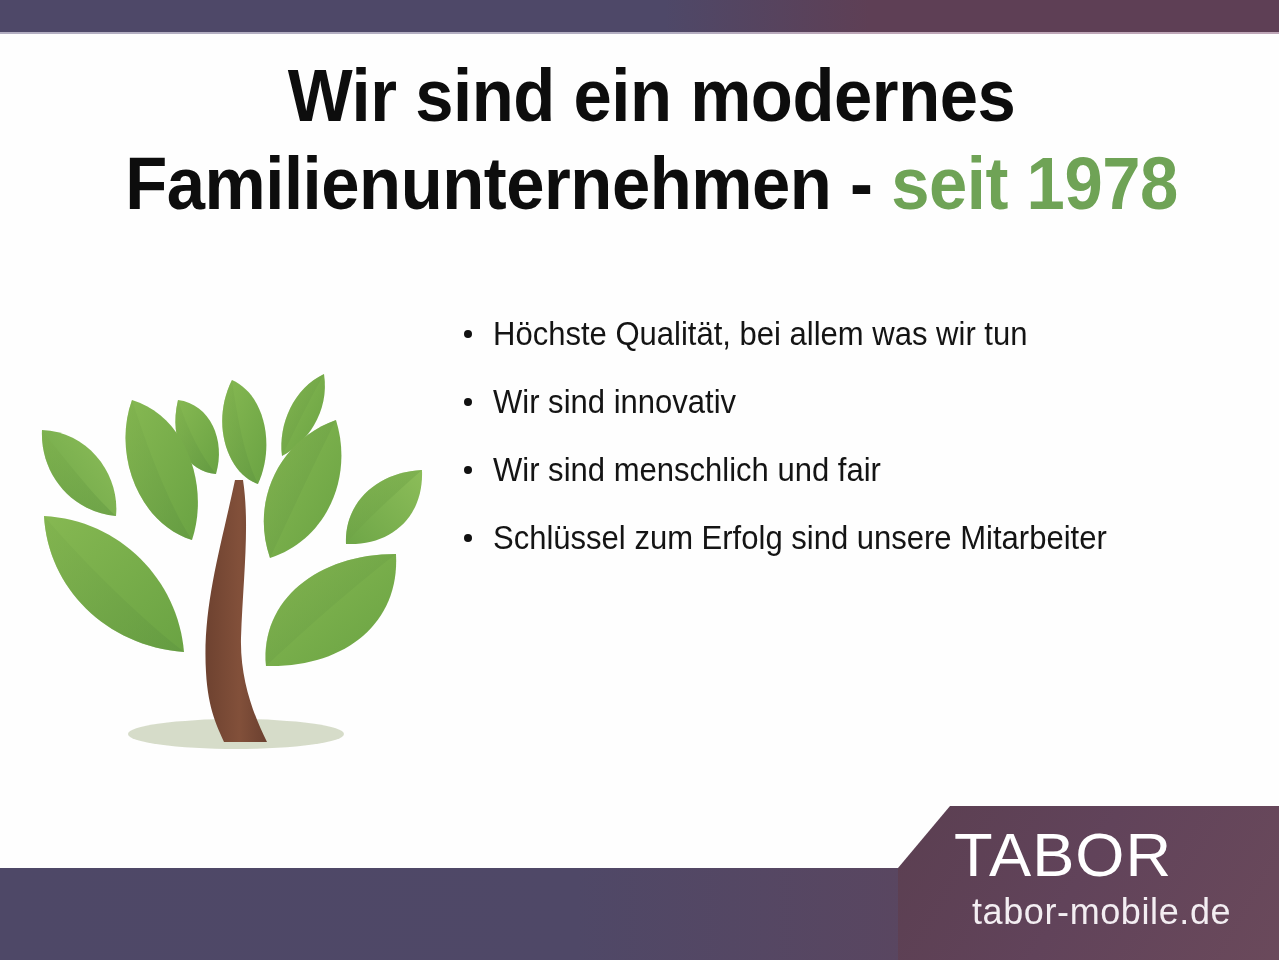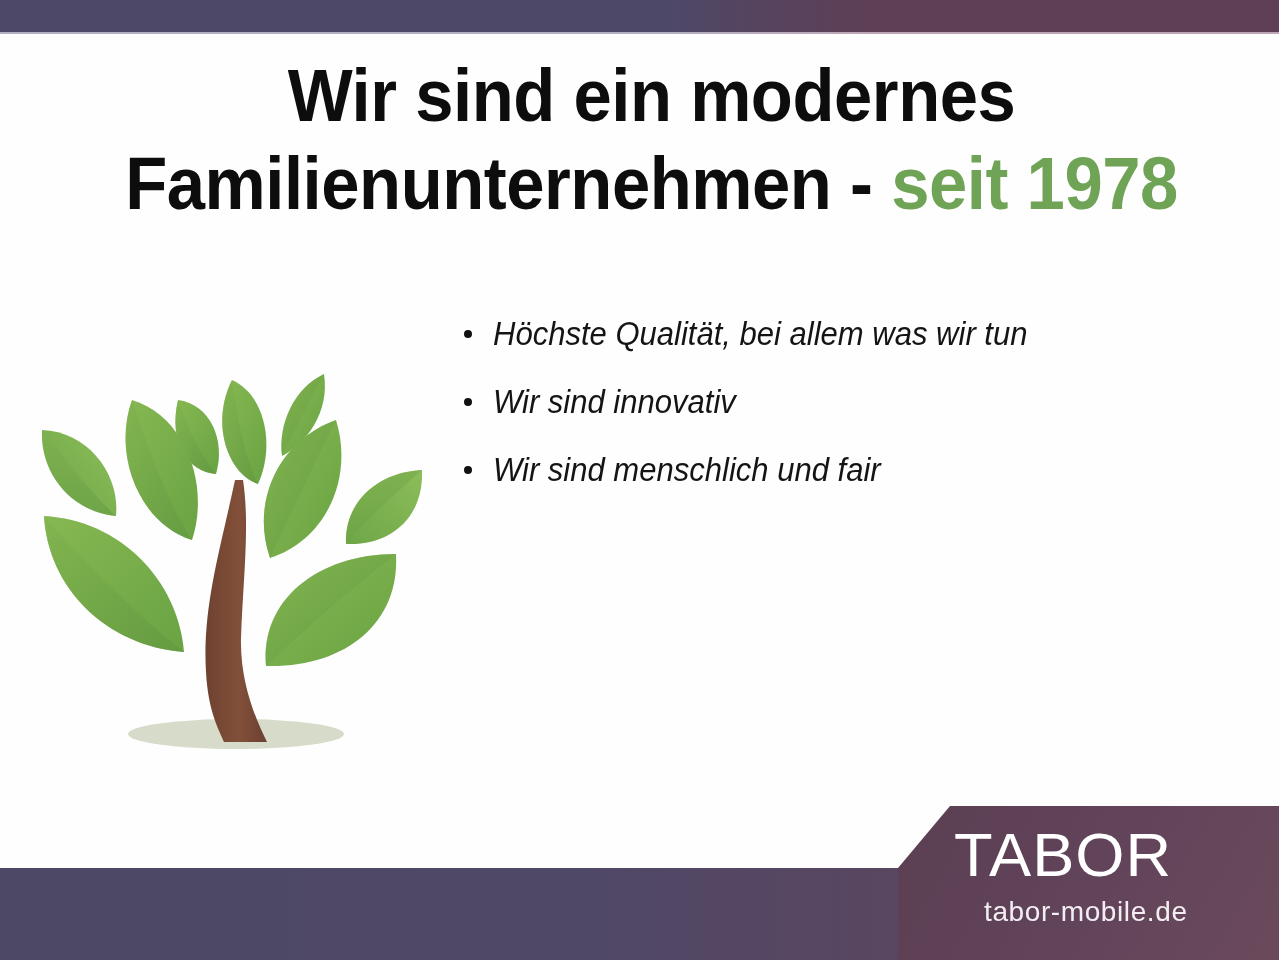--- a/index.html
+++ b/index.html
@@ -64,21 +64,20 @@
     top:300px;
     width:810px;
     list-style:none;
   }
   .bullet-item {
     position:relative;
     height:68px;
     display:flex;
     align-items:center;
     padding-left:38px;
-    font-style:italic;
   }
   .bullet-dot {
     position:absolute;
     left:9px; top:50%;
     width:8px; height:8px;
     margin-top:-4px;
     border-radius:50%;
     background:#111111;
   }
   .bullet-text {
@@ -127,25 +126,25 @@
     font-weight:400;
     font-size:62px;
     line-height:70px;
     letter-spacing:1px;
     color:#ffffff;
     transform:scaleX(1.02);
     transform-origin:left top;
   }
   .brand-url {
     position:absolute;
-    left:86px;
+    left:74px;
     top:88px;
     font-family:"Liberation Sans Narrow","Liberation Sans", sans-serif;
     font-weight:400;
-    font-size:28px;
+    font-size:36px;
     line-height:36px;
     letter-spacing:.6px;
     color:#f3eef2;
   }
 </style>
 </head>
 <body>
 
 <div class="slide">
 
@@ -218,20 +217,24 @@
       <span class="bullet-text">Höchste Qualität, bei allem was wir tun</span>
     </li>
     <li class="bullet-item">
       <span class="bullet-dot"></span>
       <span class="bullet-text">Wir sind innovativ</span>
     </li>
     <li class="bullet-item">
       <span class="bullet-dot"></span>
       <span class="bullet-text">Wir sind menschlich und fair</span>
     </li>
+    <li class="bullet-item">
+      <span class="bullet-dot"></span>
+      <span class="bullet-text">Schlüssel zum Erfolg sind unsere Mitarbeiter</span>
+    </li>
   </ul>
 
   <div class="bottom-bar"></div>
 
   <div class="brand-panel">
     <div class="brand-mark">TABOR</div>
     <div class="brand-url">tabor-mobile.de</div>
   </div>
 
 </div>

